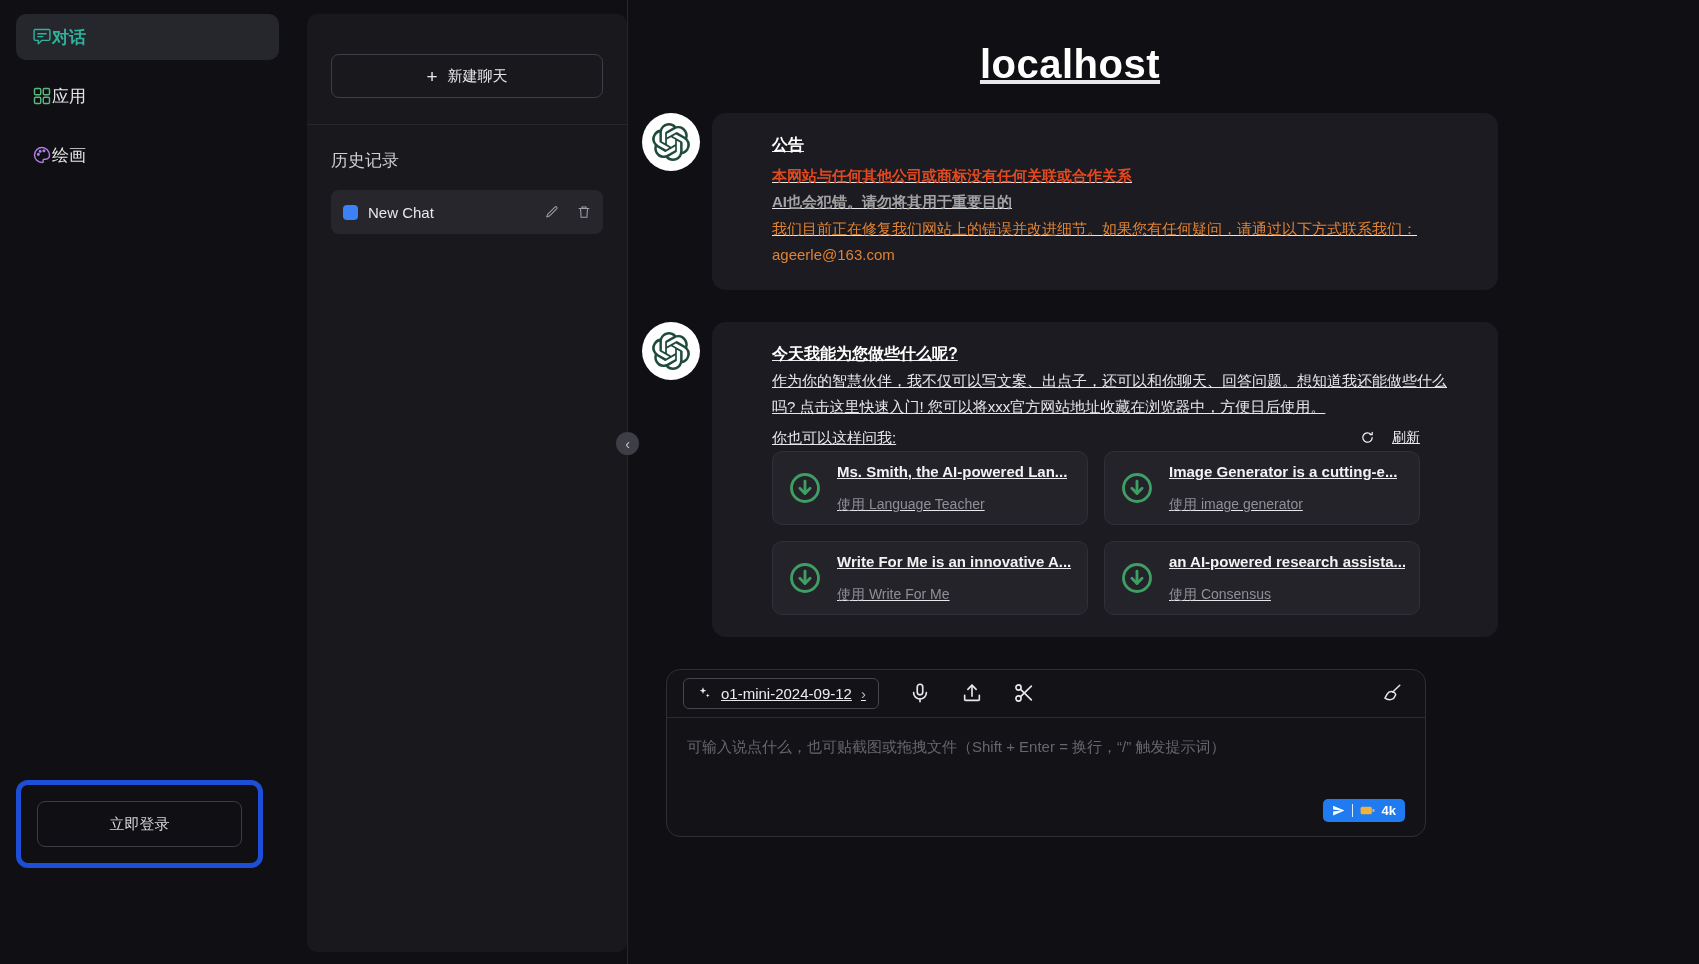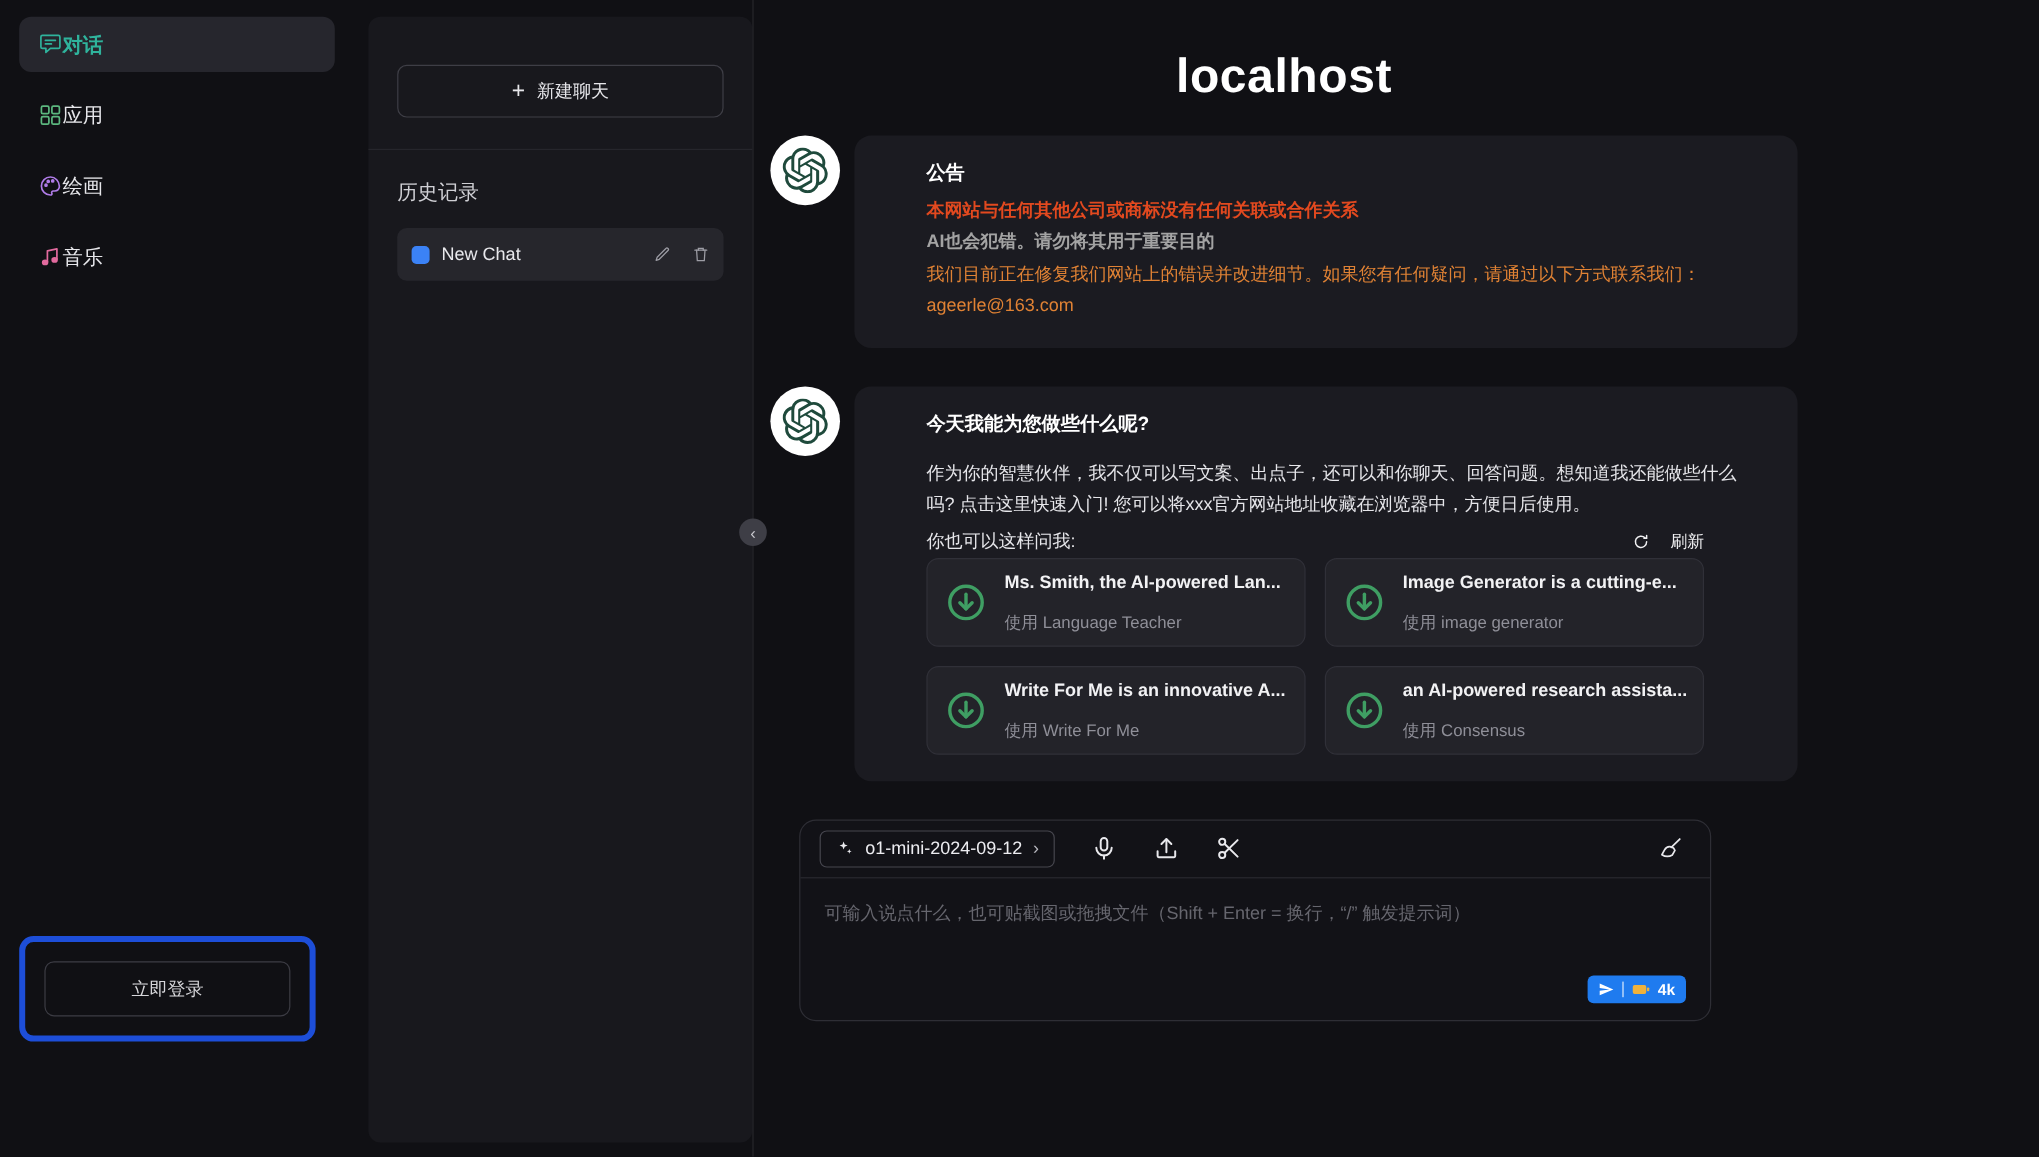--- a/index.html
+++ b/index.html
@@ -58,21 +58,21 @@
 
   
   .main-divider { width:1px; background:#26262b; position:relative; flex-shrink:0; }
   .collapse-btn {
     position:absolute; top:432px; left:-11px; width:23px; height:23px; border-radius:50%;
     background:#3e3e46; color:#c9c9cf; border:none; font-size:14px; line-height:1;
     display:flex; align-items:center; justify-content:center; cursor:pointer; z-index:2;
   }
 
   
-  .main { flex:1; padding:12px 0 16px 14px; display:flex; flex-direction:column; }
+  .main { flex:1; padding:12px 0 16px 14px; display:flex; flex-direction:column;text-decoration:underline; }
   .chat-col { width:856px; }
   .main-title {
     text-align:center; font-size:40px; font-weight:700; color:#ffffff;
     margin:30px 0 26px; letter-spacing:.5px;
   }
   .message { display:flex; gap:12px; margin-bottom:32px; }
   .avatar {
     width:58px; height:58px; border-radius:50%; background:#ffffff; flex-shrink:0;
     display:flex; align-items:center; justify-content:center;
   }
@@ -80,21 +80,21 @@
   .bubble {
     flex:1; background:#1b1b21; border-radius:14px;
     padding:18px 40px 22px 60px; font-size:15px; line-height:1.75;
   }
   .ann-title { font-size:16px; font-weight:700; color:#fff; margin-bottom:4px; }
   .ann-line1 { color:#e2491f; font-weight:700; }
   .ann-line2 { color:#a3a3a3; font-weight:600; }
   .ann-line3 { color:#e08234; }
   .ann-email { color:#e08234; text-decoration:none; cursor:pointer; display:inline-block; }
 
-  .welcome-title { font-size:16px; font-weight:700; color:#fff; margin-bottom:14px; }
+  .welcome-title { font-size:16px; font-weight:700; color:#fff; margin-bottom:0; }
   .welcome-body { color:#e6e6ea; }
   .ask-block { width:648px; margin-top:4px; }
   .ask-row { display:flex; align-items:center; justify-content:space-between; margin-bottom:0; }
   .ask-hint { color:#e6e6ea; }
   .refresh-btn {
     display:flex; align-items:center; gap:17px; background:none; border:none;
     color:#f0f0f2; font-size:14px; cursor:pointer; padding:0;
   }
   .refresh-btn svg { width:15px; height:15px; }
   .sugg-grid { display:grid; grid-template-columns:316px 316px; gap:16px; }
@@ -170,30 +170,20 @@
     <div class="nav-item">
       <span class="nav-icon ic-palette">
         <svg viewBox="0 0 24 24" fill="none" stroke="currentColor" stroke-width="1.7" stroke-linejoin="round">
             <path d="M12 3a9 9 0 0 0 0 18c1.3 0 1.9-.9 1.4-1.9-.5-1.1.2-2.1 1.6-2.1h1.5A4.5 4.5 0 0 0 21 12.3C20.8 7.2 17 3 12 3z"></path>
             <circle cx="7.6" cy="11.2" r="1" fill="currentColor"></circle>
             <circle cx="9.8" cy="7.4" r="1" fill="currentColor"></circle>
             <circle cx="14.3" cy="6.9" r="1" fill="currentColor"></circle>
           </svg>
       </span>
       <span>绘画</span>
-    </div>
-    <div class="nav-item">
-      <span class="nav-icon ic-music">
-        <svg viewBox="0 0 24 24" fill="none" stroke="currentColor" stroke-width="1.7" stroke-linejoin="round">
-            <path d="M9 17.5V6l9.5-2v11"></path>
-            <ellipse cx="6.7" cy="17.6" rx="2.4" ry="2" fill="currentColor"></ellipse>
-            <ellipse cx="16.2" cy="15.1" rx="2.4" ry="2" fill="currentColor"></ellipse>
-          </svg>
-      </span>
-      <span>音乐</span>
     </div>
 
     <div class="login-box">
       <button class="login-btn">立即登录</button>
     </div>
   </aside>
 
   <section class="history">
     <button class="new-chat-btn">
       <span class="plus-glyph">+</span>

